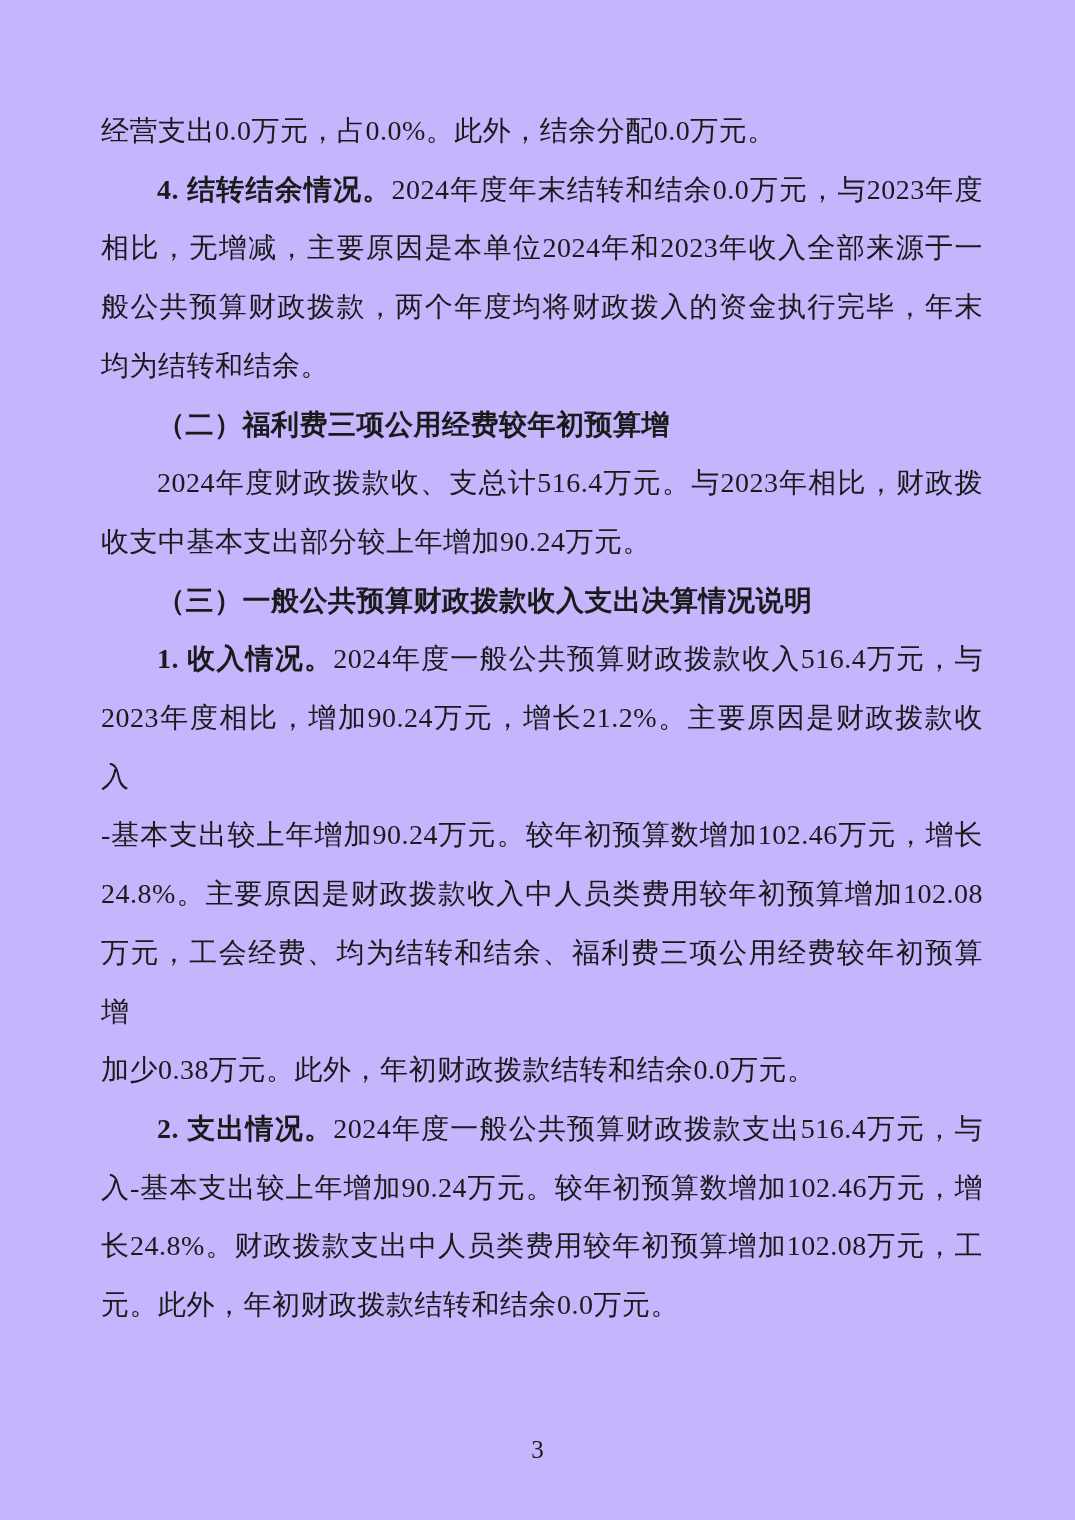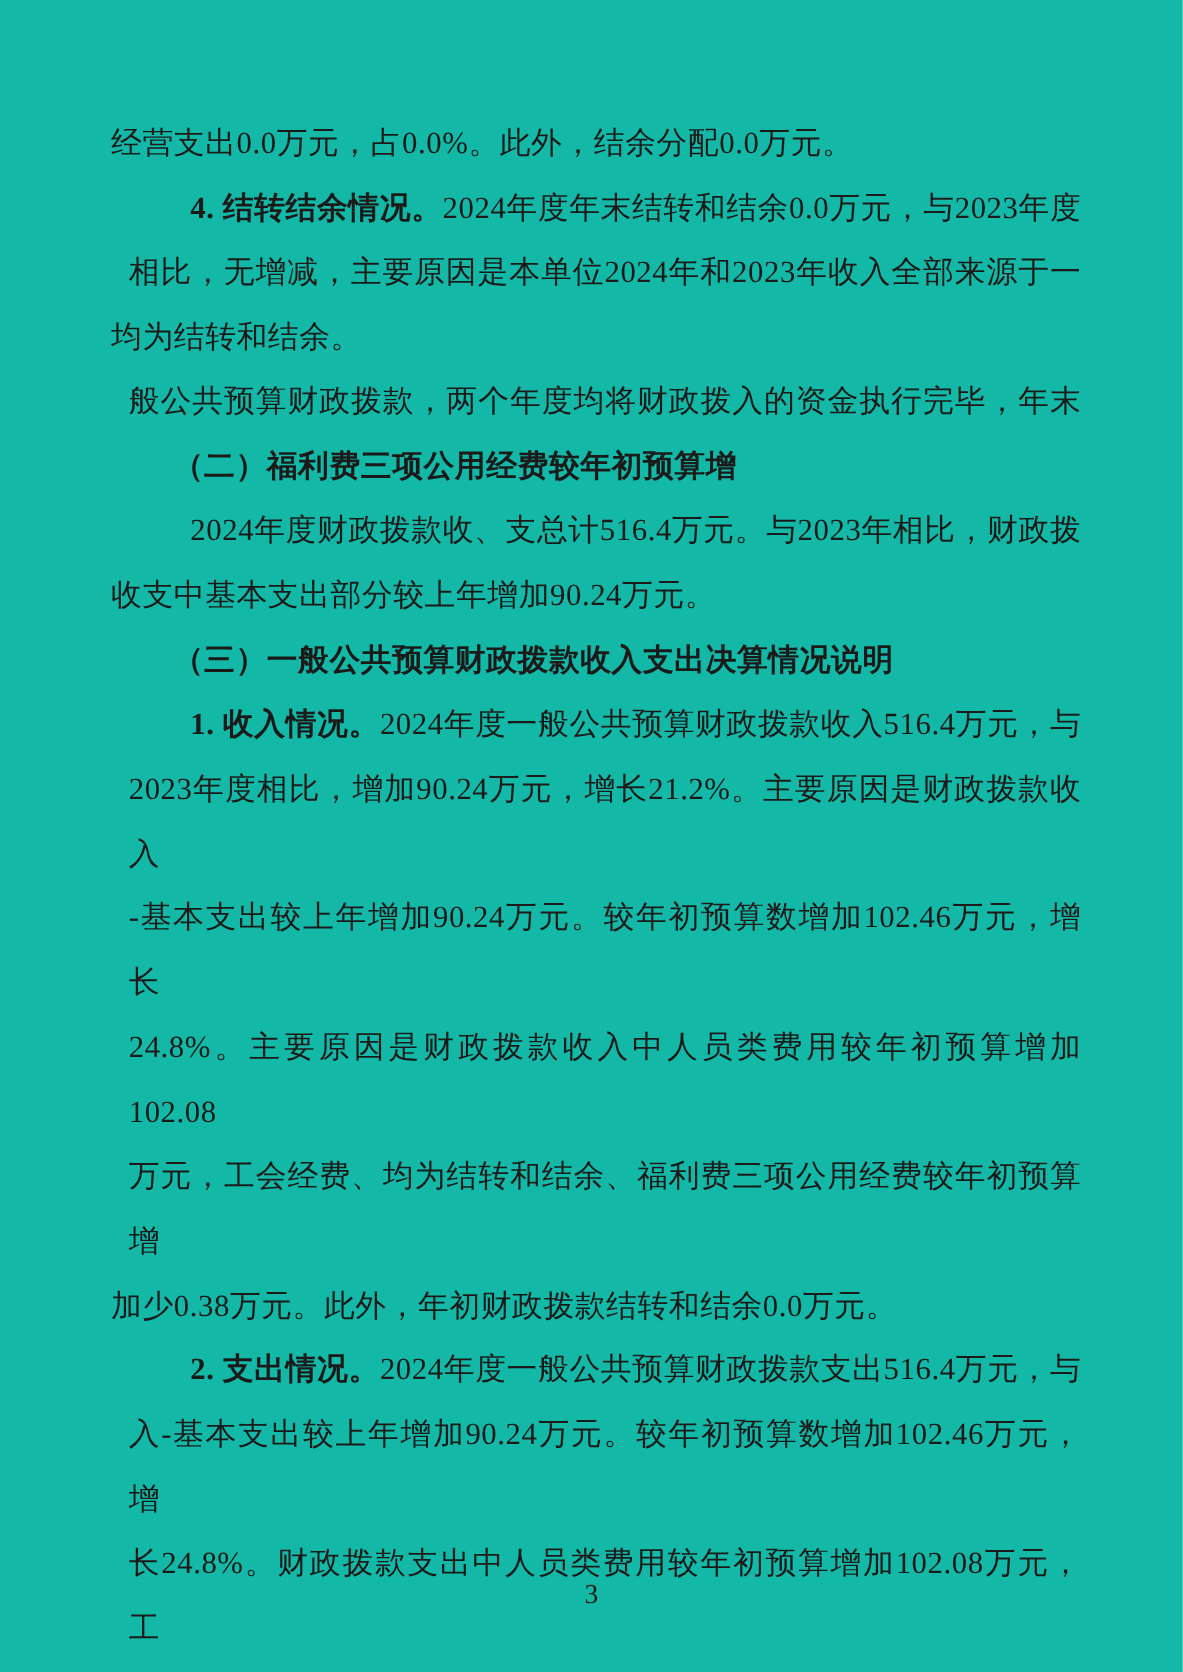--- a/index.html
+++ b/index.html
@@ -10,21 +10,21 @@
     width: 1075px;
     height: 1520px;
     background: #ffffff;
     position: relative;
     overflow: hidden;
     font-family: "Liberation Serif", "DejaVu Serif", serif;
   }
   .page {
     position: absolute;
     inset: 0;
-    background: #14b8a6;
+    background: #c4b5fd;
   }
   .text-block {
     position: absolute;
     left: 101px;
     top: 102px;
     width: 882px;
     font-size: 28px;
     line-height: 58.7px;
     color: #1a1a1a;
     letter-spacing: 0.5px;
@@ -32,21 +32,20 @@
   .line {
     min-height: 58.7px;
     white-space: normal;
   }
   .line.indent {
     text-indent: 56px;
   }
   .line.fill {
     text-align: justify;
     text-align-last: justify;
-    margin-left: 16px;
   }
   .line b {
     font-weight: 700;
   }
   .footer {
     position: absolute;
     top: 1436px;
     left: 0;
     width: 1075px;
     text-align: center;
@@ -55,30 +54,31 @@
   }
 </style>
 </head>
 <body>
 
 <div class="page">
   <div class="text-block">
       <div class="line"><span>经营支出0.0万元，占0.0%。此外，结余分配0.0万元。</span></div>
       <div class="line indent fill"><b>4. 结转结余情况。</b><span>2024年度年末结转和结余0.0万元，与2023年度</span></div>
       <div class="line fill"><span>相比，无增减，主要原因是本单位2024年和2023年收入全部来源于一</span></div>
+      <div class="line fill"><span>般公共预算财政拨款，两个年度均将财政拨入的资金执行完毕，年末</span></div>
       <div class="line"><span>均为结转和结余。</span></div>
-      <div class="line fill"><span>般公共预算财政拨款，两个年度均将财政拨入的资金执行完毕，年末</span></div>
       <div class="line indent"><b>（二）福利费三项公用经费较年初预算增</b></div>
       <div class="line indent fill"><span>2024年度财政拨款收、支总计516.4万元。与2023年相比，财政拨</span></div>
       <div class="line"><span>收支中基本支出部分较上年增加90.24万元。</span></div>
       <div class="line indent"><b>（三）一般公共预算财政拨款收入支出决算情况说明</b></div>
       <div class="line indent fill"><b>1. 收入情况。</b><span>2024年度一般公共预算财政拨款收入516.4万元，与</span></div>
       <div class="line fill"><span>2023年度相比，增加90.24万元，增长21.2%。主要原因是财政拨款收入</span></div>
       <div class="line fill"><span>-基本支出较上年增加90.24万元。较年初预算数增加102.46万元，增长</span></div>
       <div class="line fill"><span>24.8%。主要原因是财政拨款收入中人员类费用较年初预算增加102.08</span></div>
       <div class="line fill"><span>万元，工会经费、均为结转和结余、福利费三项公用经费较年初预算增</span></div>
       <div class="line"><span>加少0.38万元。此外，年初财政拨款结转和结余0.0万元。</span></div>
       <div class="line indent fill"><b>2. 支出情况。</b><span>2024年度一般公共预算财政拨款支出516.4万元，与</span></div>
       <div class="line fill"><span>入-基本支出较上年增加90.24万元。较年初预算数增加102.46万元，增</span></div>
       <div class="line fill"><span>长24.8%。财政拨款支出中人员类费用较年初预算增加102.08万元，工</span></div>
+      <div class="line"><span>元。此外，年初财政拨款结转和结余0.0万元。</span></div>
     </div>
   <div class="footer">3</div>
 </div>
 
 </body></html>

